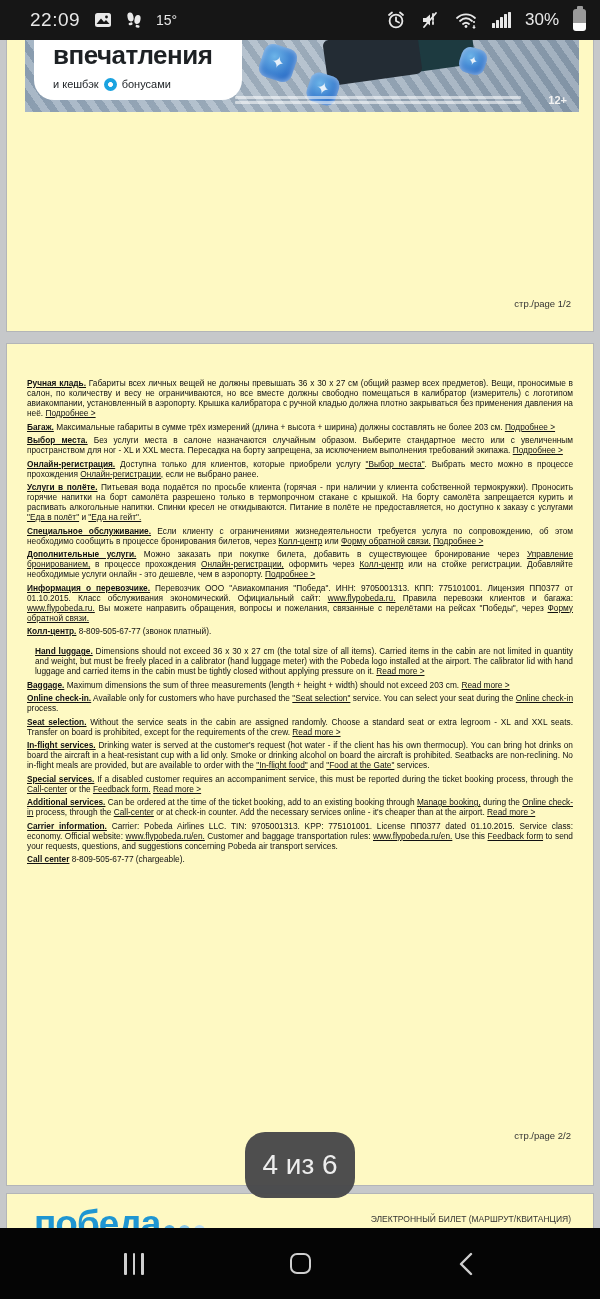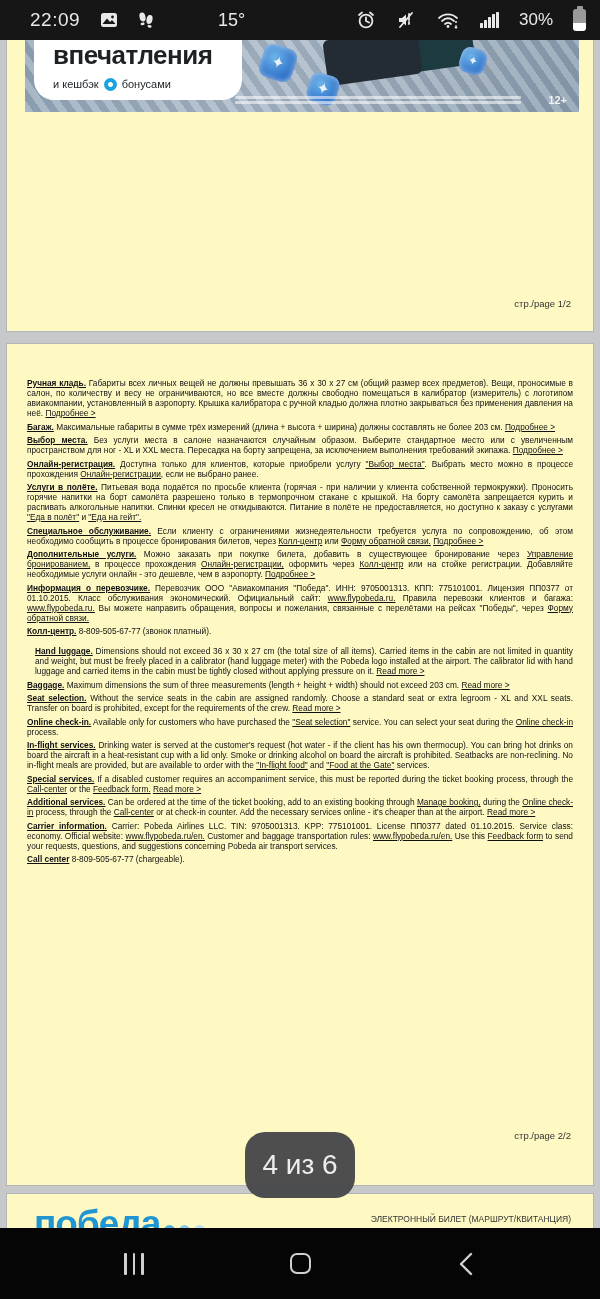--- a/index.html
+++ b/index.html
@@ -7,23 +7,23 @@
   .screen {
     position:relative; width:600px; height:1299px; overflow:hidden;
     background:#c6c8ca; font-family:"Liberation Sans", sans-serif;
   }
   
   .status-bar {
     position:absolute; top:0; left:0; width:600px; height:40px;
     background:#161616; color:#e8e8e8; display:flex; align-items:center;
     justify-content:space-between; padding:0 14px 0 30px;
   }
-  .sb-left, .sb-right { display:flex; align-items:center; gap:20px; }
+  .sb-left, .sb-right { display:flex; align-items:center; gap:14px; }
   .sb-time { font-size:19px; letter-spacing:.5px; }
-  .sb-temp { font-size:18px;margin-left:44px; }
+  .sb-temp { font-size:14px; }
   .sb-pct { font-size:17px; }
   .sb-icon { display:inline-flex; align-items:center; }
   .sig-bars { display:flex; align-items:flex-end; gap:1.5px; height:16px; }
   .sig-bars i { display:block; width:2.5px; background:#e8e8e8; border-radius:.5px; }
   .battery { position:relative; width:13px; height:22px; border-radius:3px;
     background:linear-gradient(to top,#fdfdfd 38%, #9a9a9a 38%); }
   .battery:before { content:""; position:absolute; top:-3px; left:3.5px; width:6px; height:3px;
     background:#9a9a9a; border-radius:1px 1px 0 0; }
   
   .page { position:absolute; left:6px; width:588px; background:#fef9c3;
@@ -180,22 +180,22 @@
         <p class="doc-par"><span class="b">Онлайн-регистрация.</span><span> Доступна только для клиентов, которые приобрели услугу </span><span class="u">"Выбор места"</span><span>. Выбрать место можно в процессе прохождения </span><span class="u">Онлайн-регистрации,</span><span> если не выбрано ранее.</span></p>
         <p class="doc-par"><span class="b">Услуги в полёте.</span><span> Питьевая вода подаётся по просьбе клиента (горячая - при наличии у клиента собственной термокружки). Проносить горячие напитки на борт самолёта разрешено только в термопрочном стакане с крышкой. На борту самолёта запрещается курить и распивать алкогольные напитки. Спинки кресел не откидываются. Питание в полёте не предоставляется, но доступно к заказу с услугами </span><span class="u">"Еда в полёт"</span><span> и </span><span class="u">"Еда на гейт".</span></p>
         <p class="doc-par"><span class="b">Специальное обслуживание.</span><span> Если клиенту с ограничениями жизнедеятельности требуется услуга по сопровождению, об этом необходимо сообщить в процессе бронирования билетов, через </span><span class="u">Колл-центр</span><span> или </span><span class="u">Форму обратной связи.</span><span> </span><span class="u">Подробнее &gt;</span></p>
         <p class="doc-par"><span class="b">Дополнительные услуги.</span><span> Можно заказать при покупке билета, добавить в существующее бронирование через </span><span class="u">Управление бронированием,</span><span> в процессе прохождения </span><span class="u">Онлайн-регистрации,</span><span> оформить через </span><span class="u">Колл-центр</span><span> или на стойке регистрации. Добавляйте необходимые услуги онлайн - это дешевле, чем в аэропорту. </span><span class="u">Подробнее &gt;</span></p>
         <p class="doc-par"><span class="b">Информация о перевозчике.</span><span> Перевозчик ООО "Авиакомпания "Победа". ИНН: 9705001313. КПП: 775101001. Лицензия ПП0377 от 01.10.2015. Класс обслуживания экономический. Официальный сайт: </span><span class="u">www.flypobeda.ru.</span><span> Правила перевозки клиентов и багажа: </span><span class="u">www.flypobeda.ru.</span><span> Вы можете направить обращения, вопросы и пожелания, связанные с перелётами на рейсах "Победы", через </span><span class="u">Форму обратной связи.</span></p>
         <p class="doc-par"><span class="b">Колл-центр.</span><span> 8-809-505-67-77 (звонок платный).</span></p>
       </div>
     <div class="doc-body en-block" style="padding-top:0;">
         <p class="doc-par"><span class="b">Hand luggage.</span><span> Dimensions should not exceed 36 x 30 x 27 cm (the total size of all items). Carried items in the cabin are not limited in quantity and weight, but must be freely placed in a calibrator (hand luggage meter) with the Pobeda logo installed at the airport. The calibrator lid with hand luggage and carried items in the cabin must be tightly closed without applying pressure on it. </span><span class="u">Read more &gt;</span></p>
         <p class="doc-par"><span class="b">Baggage.</span><span> Maximum dimensions the sum of three measurements (length + height + width) should not exceed 203 cm. </span><span class="u">Read more &gt;</span></p>
+        <p class="doc-par"><span class="b">Online check-in.</span><span> Available only for customers who have purchased the </span><span class="u">"Seat selection"</span><span> service. You can select your seat during the </span><span class="u">Online check-in</span><span> process.</span></p>
         <p class="doc-par"><span class="b">Seat selection.</span><span> Without the service seats in the cabin are assigned randomly. Choose a standard seat or extra legroom - XL and XXL seats. Transfer on board is prohibited, except for the requirements of the crew. </span><span class="u">Read more &gt;</span></p>
-        <p class="doc-par"><span class="b">Online check-in.</span><span> Available only for customers who have purchased the </span><span class="u">"Seat selection"</span><span> service. You can select your seat during the </span><span class="u">Online check-in</span><span> process.</span></p>
         <p class="doc-par"><span class="b">In-flight services.</span><span> Drinking water is served at the customer's request (hot water - if the client has his own thermocup). You can bring hot drinks on board the aircraft in a heat-resistant cup with a lid only. Smoke or drinking alcohol on board the aircraft is prohibited. Seatbacks are non-reclining. No in-flight meals are provided, but are available to order with the </span><span class="u">"In-flight food"</span><span> and </span><span class="u">"Food at the Gate"</span><span> services.</span></p>
         <p class="doc-par"><span class="b">Special services.</span><span> If a disabled customer requires an accompaniment service, this must be reported during the ticket booking process, through the </span><span class="u">Call-center</span><span> or the </span><span class="u">Feedback form.</span><span> </span><span class="u">Read more &gt;</span></p>
         <p class="doc-par"><span class="b">Additional services.</span><span> Can be ordered at the time of the ticket booking, add to an existing booking through </span><span class="u">Manage booking,</span><span> during the </span><span class="u">Online check-in</span><span> process, through the </span><span class="u">Call-center</span><span> or at check-in counter. Add the necessary services online - it's cheaper than at the airport. </span><span class="u">Read more &gt;</span></p>
         <p class="doc-par"><span class="b">Carrier information.</span><span> Carrier: Pobeda Airlines LLC. TIN: 9705001313. KPP: 775101001. License ПП0377 dated 01.10.2015. Service class: economy. Official website: </span><span class="u">www.flypobeda.ru/en.</span><span> Customer and baggage transportation rules: </span><span class="u">www.flypobeda.ru/en.</span><span> Use this </span><span class="u">Feedback form</span><span> to send your requests, questions, and suggestions concerning Pobeda air transport services.</span></p>
         <p class="doc-par"><span class="b">Call center</span><span> 8-809-505-67-77 (chargeable).</span></p>
       </div>
     <div class="page-footer" style="right:22px; bottom:44px;text-align:right;">стр./page 2/2</div>
   </div>
 
   <div class="page page-3">

